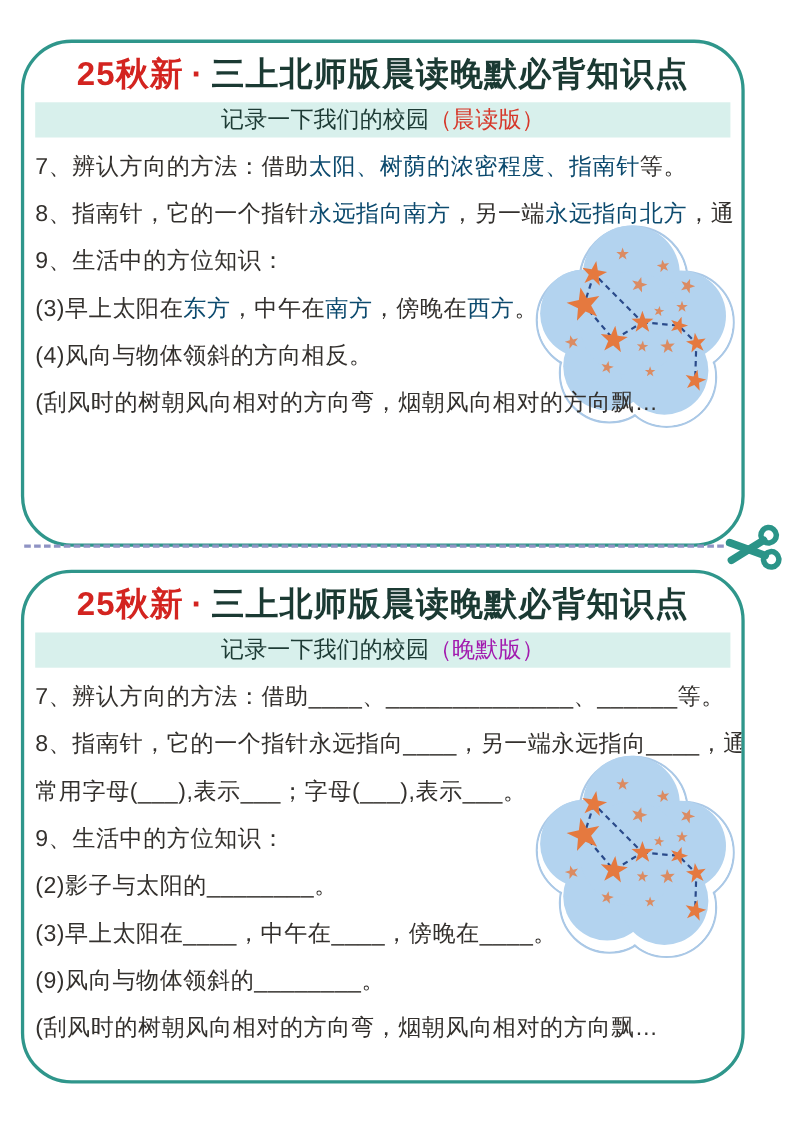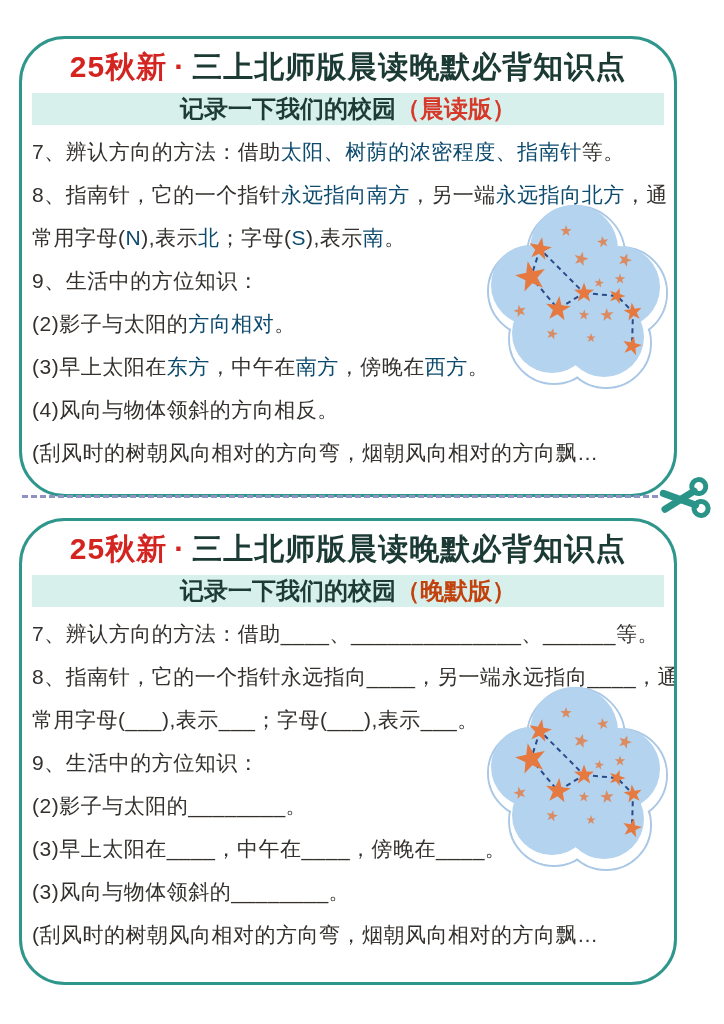--- a/index.html
+++ b/index.html
@@ -17,25 +17,25 @@
   .title{
     text-align:center;margin:8px 10px 0;font-size:30px;font-weight:bold;
     letter-spacing:1px;white-space:nowrap;position:relative;z-index:2;
   }
   .t-hl{color:#d32420;}
   .t-dot{color:#d32420;margin:0 7px;}
   .t-main{color:#1b3a33;}
 
   .subtitle{
     margin:5px 10px 0;background:#d8f0ec;height:32px;line-height:32px;
-    text-align:center;font-size:24px;font-weight:bold;color:#1d3b35;
+    text-align:center;font-size:21px;font-weight:normal;color:#1d3b35;
     position:relative;z-index:2;white-space:nowrap;
   }
   .tag-red{color:#d6382a;}
-  .tag-blue{color:#c2410c;}
+  .tag-blue{color:#a21caf;}
 
   .lines{position:relative;z-index:2;padding:5px 2px 0 10px;}
   .line{
     font-size:21px;line-height:43px;height:43px;white-space:nowrap;
     color:#33302d;letter-spacing:0.5px;
   }
   .em{color:#0c4a6e;}
 
   .cloud-slot{position:absolute;top:160px;right:-2px;width:202px;height:196px;z-index:1;}
 
@@ -49,23 +49,21 @@
 <section class="panel" id="panel-top">
   <h1 class="title">
     <span class="t-hl">25秋新</span><span class="t-dot">·</span><span class="t-main">三上北师版晨读晚默必背知识点</span>
   </h1>
   <div class="subtitle">
     <span>记录一下我们的校园</span><span class="tag tag-red">（晨读版）</span>
   </div>
   <div class="lines">
       <div class="line"><span>7、辨认方向的方法：借助</span><span class="em">太阳、树荫的浓密程度、指南针</span><span>等。</span></div>
       <div class="line"><span>8、指南针，它的一个指针</span><span class="em">永远指向南方</span><span>，另一端</span><span class="em">永远指向北方</span><span>，通</span></div>
-      <div class="line"><span>常用字母(</span><span class="em">N</span><span>),表示</span><span class="em">北</span><span>；字母(</span><span class="em">S</span><span>),表示</span><span class="em">南</span><span>。</span></div>
       <div class="line"><span>9、生活中的方位知识：</span></div>
-      <div class="line"><span>(2)影子与太阳的</span><span class="em">方向相对</span><span>。</span></div>
       <div class="line"><span>(3)早上太阳在</span><span class="em">东方</span><span>，中午在</span><span class="em">南方</span><span>，傍晚在</span><span class="em">西方</span><span>。</span></div>
       <div class="line"><span>(4)风向与物体领斜的方向相反。</span></div>
       <div class="line"><span>(刮风时的树朝风向相对的方向弯，烟朝风向相对的方向飘…</span></div>
     </div>
   <div class="cloud-slot"><svg width="202" height="196" viewBox="0 0 202 196">
         <circle cx="102" cy="56" r="49" fill="none" stroke="#aac8e6" stroke-width="2"></circle>
         <circle cx="59" cy="92" r="45" fill="none" stroke="#aac8e6" stroke-width="2"></circle>
         <circle cx="147" cy="94" r="46" fill="none" stroke="#aac8e6" stroke-width="2"></circle>
         <circle cx="80" cy="140" r="45" fill="none" stroke="#aac8e6" stroke-width="2"></circle>
         <circle cx="132" cy="144" r="45" fill="none" stroke="#aac8e6" stroke-width="2"></circle>
@@ -121,21 +119,21 @@
   <div class="subtitle">
     <span>记录一下我们的校园</span><span class="tag tag-blue">（晚默版）</span>
   </div>
   <div class="lines">
       <div class="line"><span>7、辨认方向的方法：借助____、______________、______等。</span></div>
       <div class="line"><span>8、指南针，它的一个指针永远指向____，另一端永远指向____，通</span></div>
       <div class="line"><span>常用字母(___),表示___；字母(___),表示___。</span></div>
       <div class="line"><span>9、生活中的方位知识：</span></div>
       <div class="line"><span>(2)影子与太阳的________。</span></div>
       <div class="line"><span>(3)早上太阳在____，中午在____，傍晚在____。</span></div>
-      <div class="line"><span>(3)风向与物体领斜的________。</span></div>
+      <div class="line"><span>(9)风向与物体领斜的________。</span></div>
       <div class="line"><span>(刮风时的树朝风向相对的方向弯，烟朝风向相对的方向飘…</span></div>
     </div>
   <div class="cloud-slot"><svg width="202" height="196" viewBox="0 0 202 196">
         <circle cx="102" cy="56" r="49" fill="none" stroke="#aac8e6" stroke-width="2"></circle>
         <circle cx="59" cy="92" r="45" fill="none" stroke="#aac8e6" stroke-width="2"></circle>
         <circle cx="147" cy="94" r="46" fill="none" stroke="#aac8e6" stroke-width="2"></circle>
         <circle cx="80" cy="140" r="45" fill="none" stroke="#aac8e6" stroke-width="2"></circle>
         <circle cx="132" cy="144" r="45" fill="none" stroke="#aac8e6" stroke-width="2"></circle>
         <circle cx="102" cy="101" r="52" fill="none" stroke="#aac8e6" stroke-width="2"></circle>
         <circle cx="102" cy="56" r="48" fill="#ffffff"></circle>

